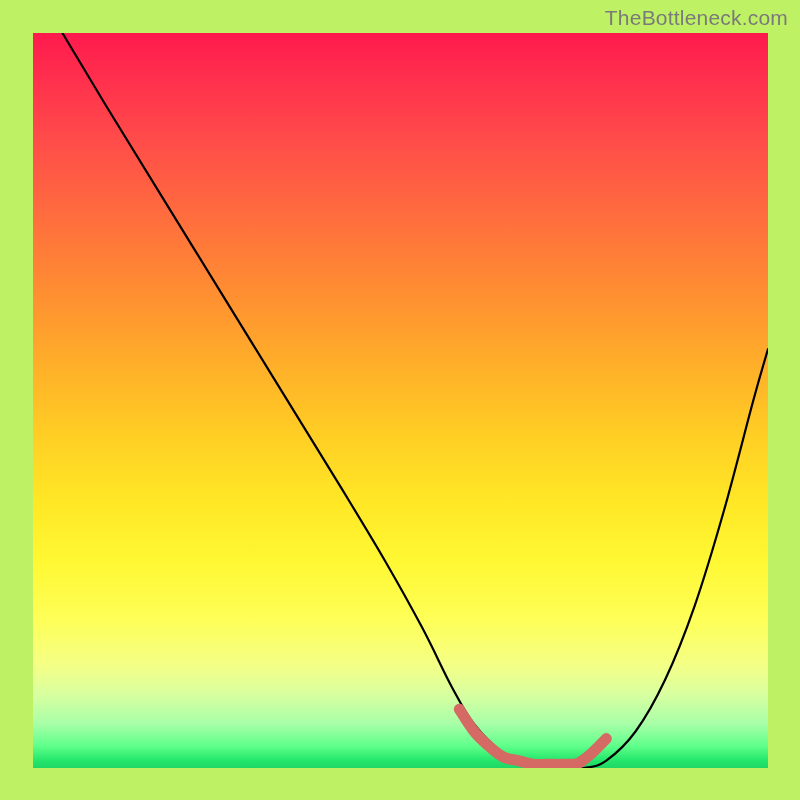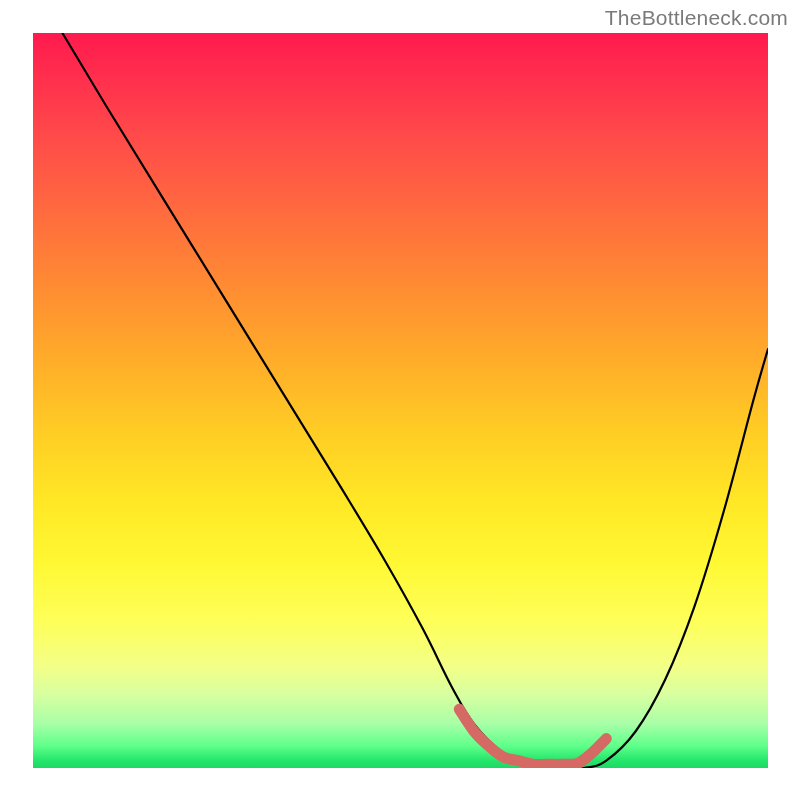--- a/index.html
+++ b/index.html
@@ -10,21 +10,21 @@
     background: #000;
     overflow: hidden;
     font-family: Arial, Helvetica, sans-serif;
   }
   .frame {
     position: absolute;
     top: 0;
     left: 0;
     width: 800px;
     height: 800px;
-    background: #ffffff;
+    background: #bef264;
     text-align: right;
   }
   .plot {
     position: absolute;
     top: 33px;
     left: 33px;
     width: 735px;
     height: 735px;
     
     background: linear-gradient(to bottom,

